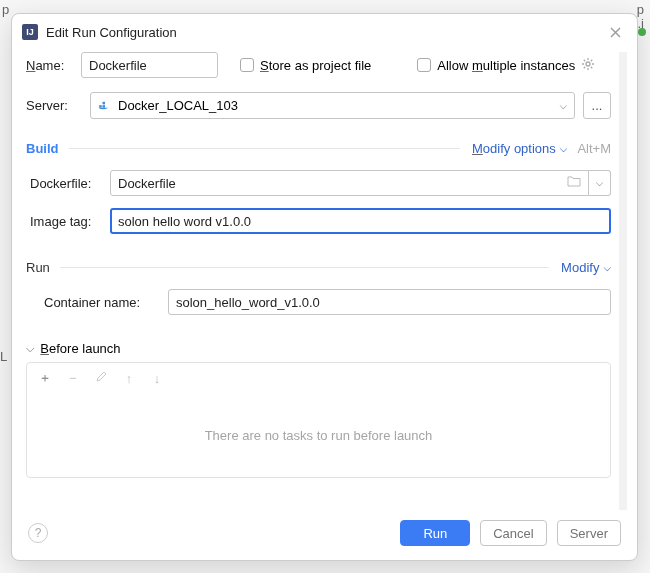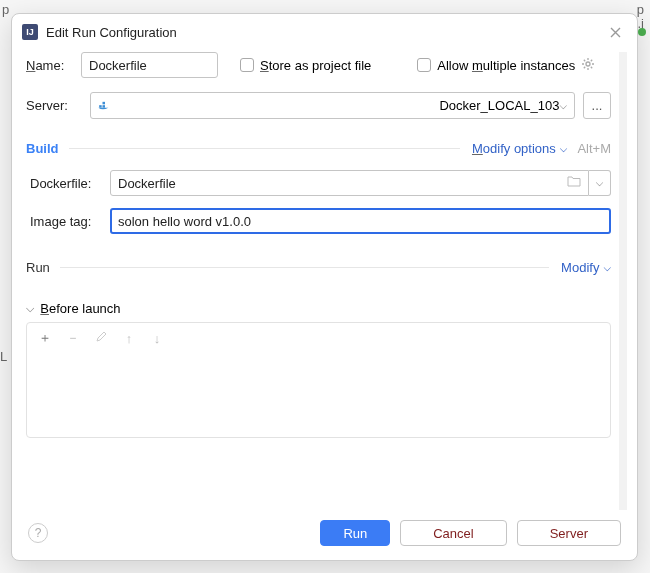--- a/index.html
+++ b/index.html
@@ -24,21 +24,21 @@
 .name-label { width: 55px; }
 .server-label { width: 64px; }
 
 .txt { border: 1px solid #c5c5c5; border-radius: 3px; padding: 4px 7px; height: 26px; background: #fff; color: #222; }
 .txt.focus { border: 2px solid #2e6be6; padding: 3px 6px; }
 .name-input { width: 137px; }
 .chk-wrap { display: flex; align-items: center; margin-left: 46px; }
 .chk { width: 14px; height: 14px; border: 1px solid #aaa; border-radius: 3px; margin-right: 6px; background: #fff; }
 .gear-sm { margin-left: 6px; color: #a8a8a8; }
 
-.select-row .select { flex: 1; display: flex; align-items: center; border: 1px solid #c5c5c5; border-radius: 3px; height: 27px; padding: 0 7px; background: #fff; text-align: right; }
+.select-row .select { flex: 1; display: flex; align-items: center; border: 1px solid #c5c5c5; border-radius: 3px; height: 27px; padding: 0 7px; background: #fff; }
 .docker-ico { width: 14px; height: 10px; margin-right: 6px; }
 .chev { color: #888; font-size: 10px; }
 .more-btn { width: 28px; height: 27px; margin-left: 8px; border: 1px solid #c5c5c5; border-radius: 3px; background: #fff; display: flex; align-items: center; justify-content: center; color: #555; }
 
 .section { margin-top: 22px; }
 .section-head { display: flex; align-items: center; border-bottom: none; margin-bottom: 14px; position: relative; }
 .section-title { font-weight: 600; color: #3b82f6; }
 .section-line { flex: 1; height: 1px; background: #e6e6e6; margin-left: 10px; }
 .mod-link { color: #3262c7; margin-left: 12px; display: flex; align-items: center; cursor: pointer; }
 .hint { color: #aaa; margin-left: 10px; }
@@ -57,21 +57,21 @@
 .before-head { display: flex; align-items: center; cursor: pointer; margin-top: 18px; margin-bottom: 6px; }
 .caret { color: #888; margin-right: 6px; font-size: 11px; }
 .task-box { border: 1px solid #e2e2e2; border-radius: 4px; height: 116px; display: flex; flex-direction: column; }
 .task-toolbar { display: flex; align-items: center; gap: 12px; padding: 6px 10px; color: #bbb; }
 .task-toolbar .tool { width: 16px; text-align: center; cursor: pointer; }
 .task-toolbar .enabled { color: #777; }
 .task-empty { flex: 1; display: flex; align-items: center; justify-content: center; color: #a5a5a5; font-size: 13px; }
 
 .dlg-footer { display: flex; align-items: center; padding: 10px 16px 14px; gap: 10px; }
 .help { width: 20px; height: 20px; border: 1px solid #ccc; border-radius: 50%; display: flex; align-items: center; justify-content: center; color: #aaa; font-size: 12px; margin-right: auto; }
-.btn { height: 26px; padding: 0 32px; border-radius: 4px; border: 1px solid #c5c5c5; background: #fff; color: #7f1d1d; cursor: pointer; display: flex; align-items: center; justify-content: center; }
+.btn { height: 26px; padding: 0 12px; border-radius: 4px; border: 1px solid #c5c5c5; background: #fff; color: #737373; cursor: pointer; display: flex; align-items: center; justify-content: center; }
 .btn.primary { background: #3b7cf5; border-color: #3b7cf5; color: #fff; padding: 0 22px; }
 </style>
 </head>
 <body>
 
 <span class="bg-text bg-p" style="left:2px">p</span>
 <span class="bg-text bg-p" style="right:6px">p</span>
 <span class="bg-text" style="right:6px;top:16px">.j</span>
 <span class="g-dot"></span>
 <span class="bg-text bg-l">L</span>
@@ -157,36 +157,43 @@
 
       <div class="section run-section" style="margin-top:26px">
         <div class="section-head">
           <span style="color:#333">Run</span>
           <span class="section-line"></span>
           <span class="mod-link">
               <span>Modify</span> 
               <span class="chev" style="margin-left:4px;color:#3262c7">⌵</span>
             </span>
         </div>
+        <div class="field-row">
+          <span class="field-label">Container name:</span>
+          <div class="field-input-wrap">
+            <input class="txt field-input" value="solon_hello_word_v1.0.0" style="">
+          </div>
+        </div>
       </div>
 
       <div class="before-head" style="margin-top:26px">
         <span class="caret">⌵</span>
         <span><span class="underline-first">B</span>efore launch</span>
       </div>
       <div class="task-box">
         <div class="task-toolbar">
           <span class="tool enabled">＋</span>
           <span class="tool">－</span>
           <span class="tool"><svg width="12" height="12" viewBox="0 0 12 12">
                 <path d="M2 10l1-3 6-6 2 2-6 6z" fill="none" stroke="#ccc" stroke-width="1"></path>
               </svg></span>
           <span class="tool">↑</span>
           <span class="tool">↓</span>
         </div>
+        <div class="task-empty">There are no tasks to run before launch</div>
       </div>
 
     </div>
   </div>
 
   <div class="dlg-footer">
     <div class="help">?</div>
     <div class="btn primary">Run</div>
     <div class="btn">Cancel</div>
     <div class="btn">Server</div>

